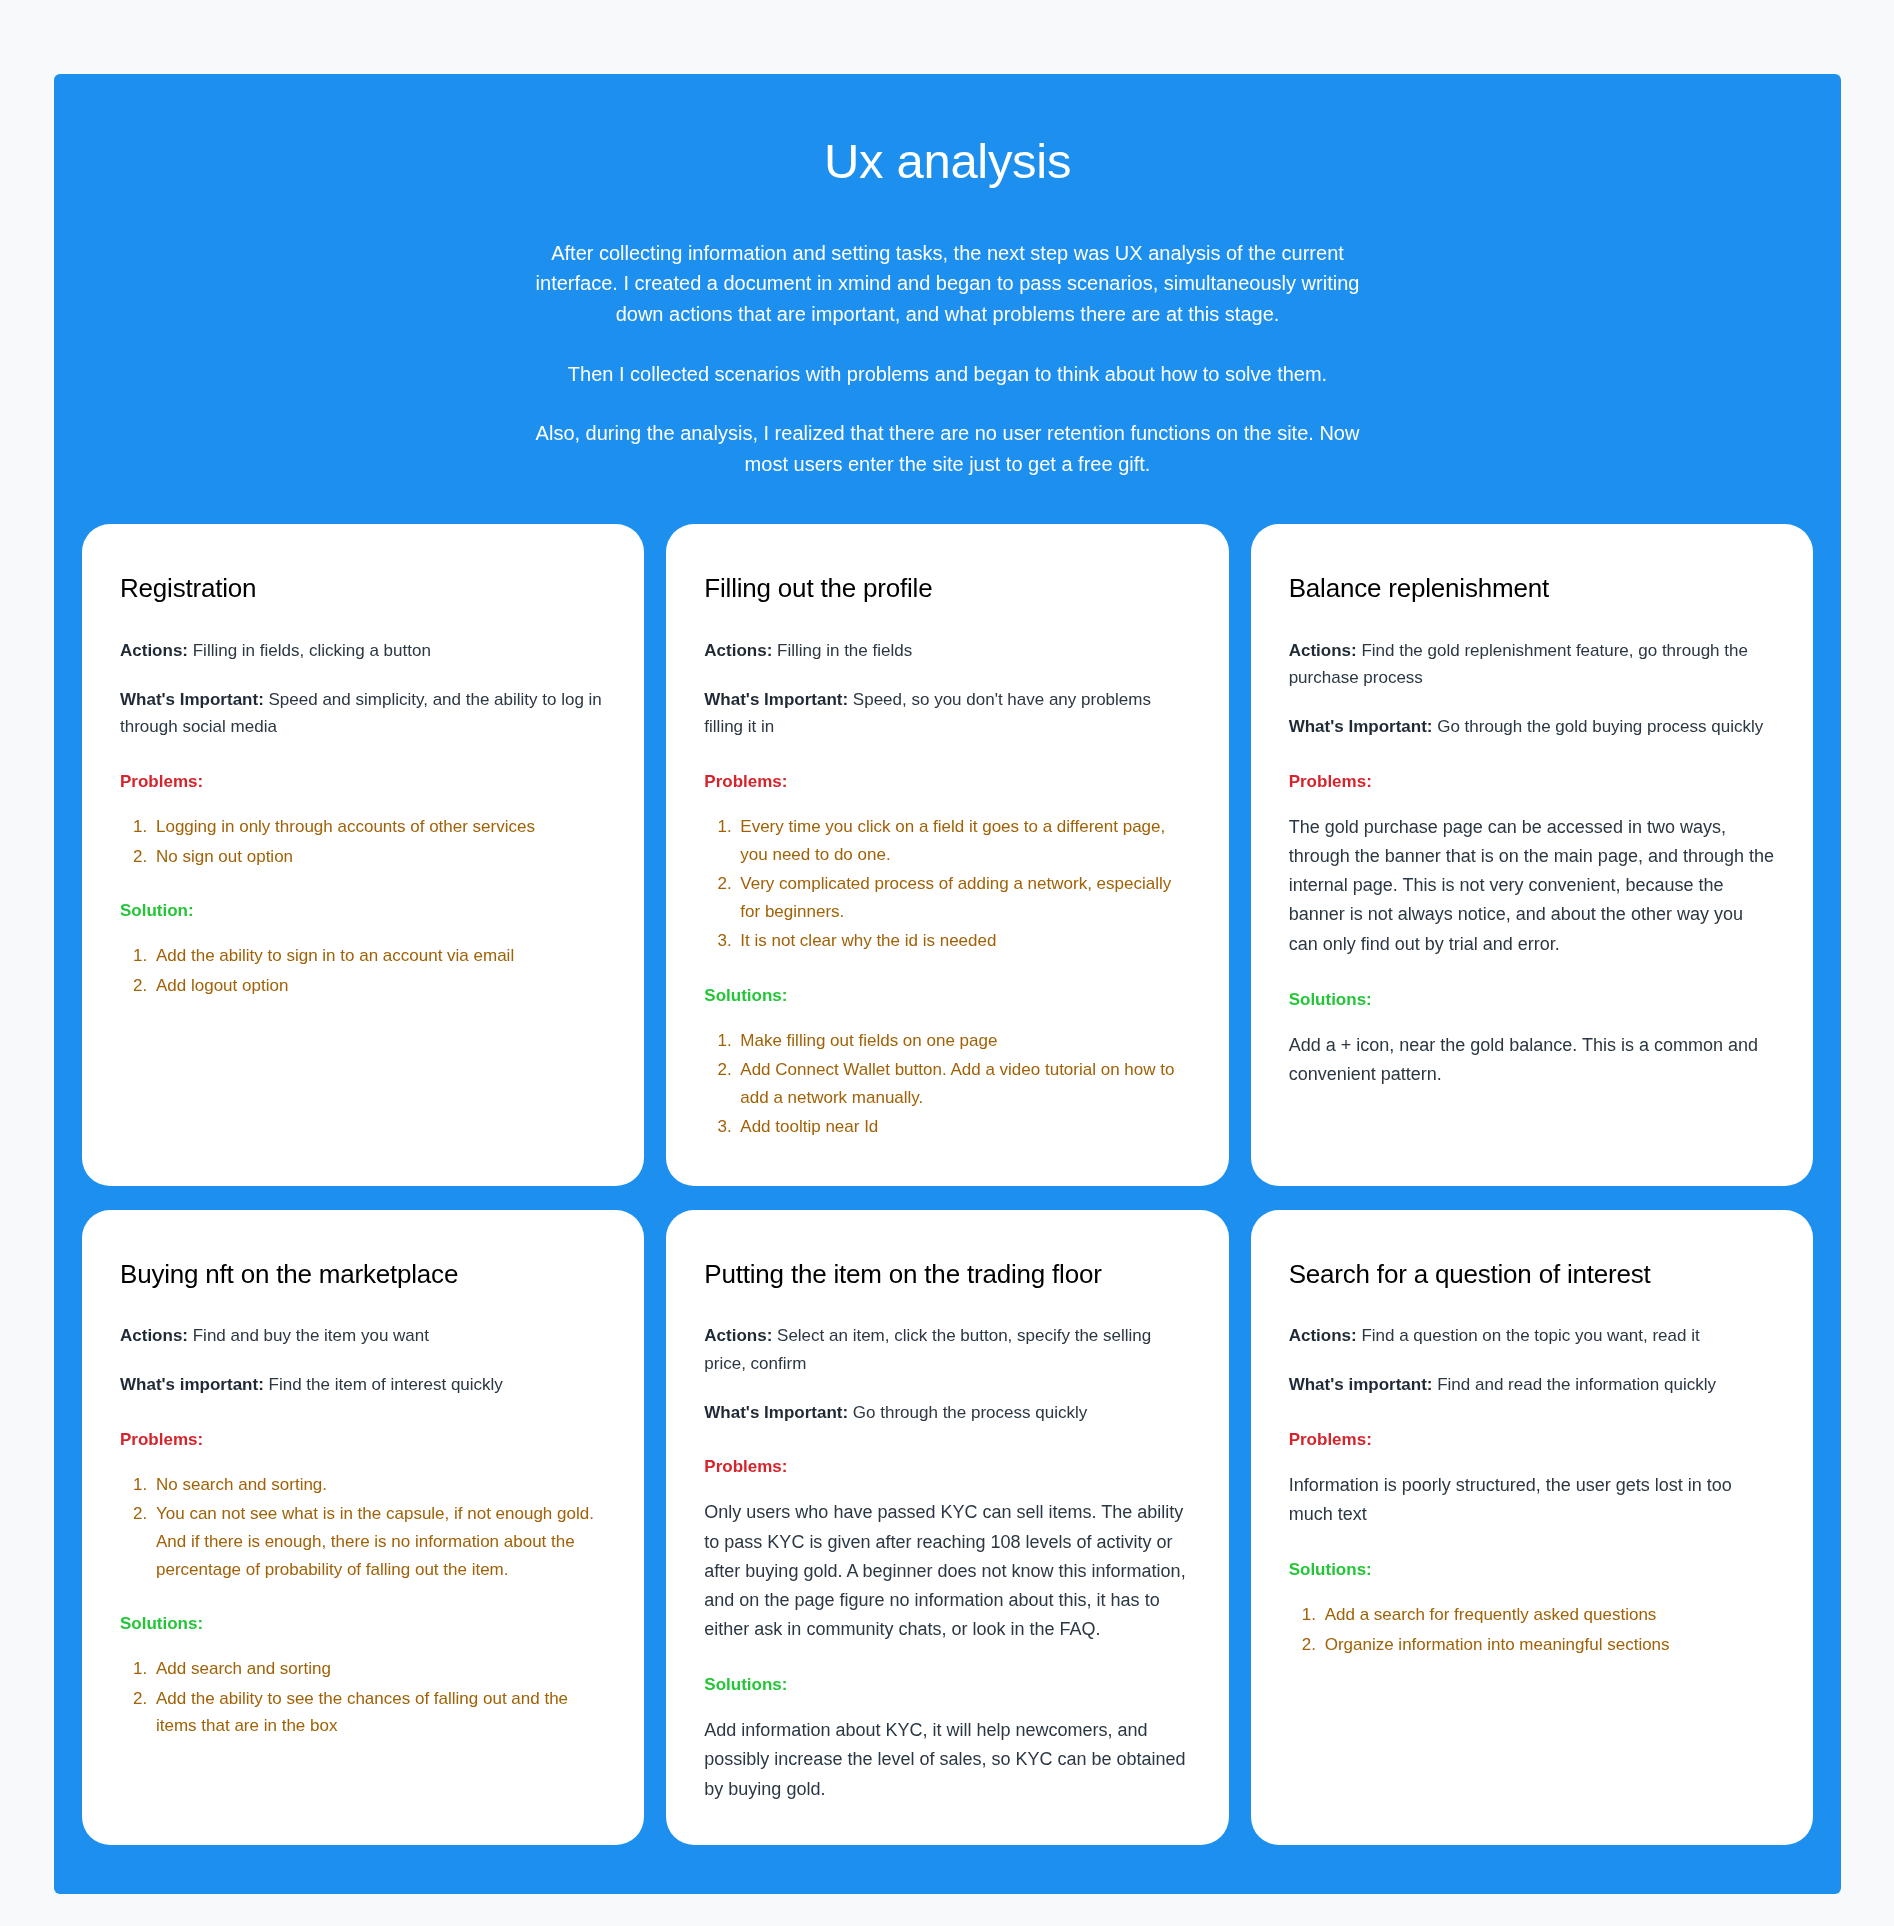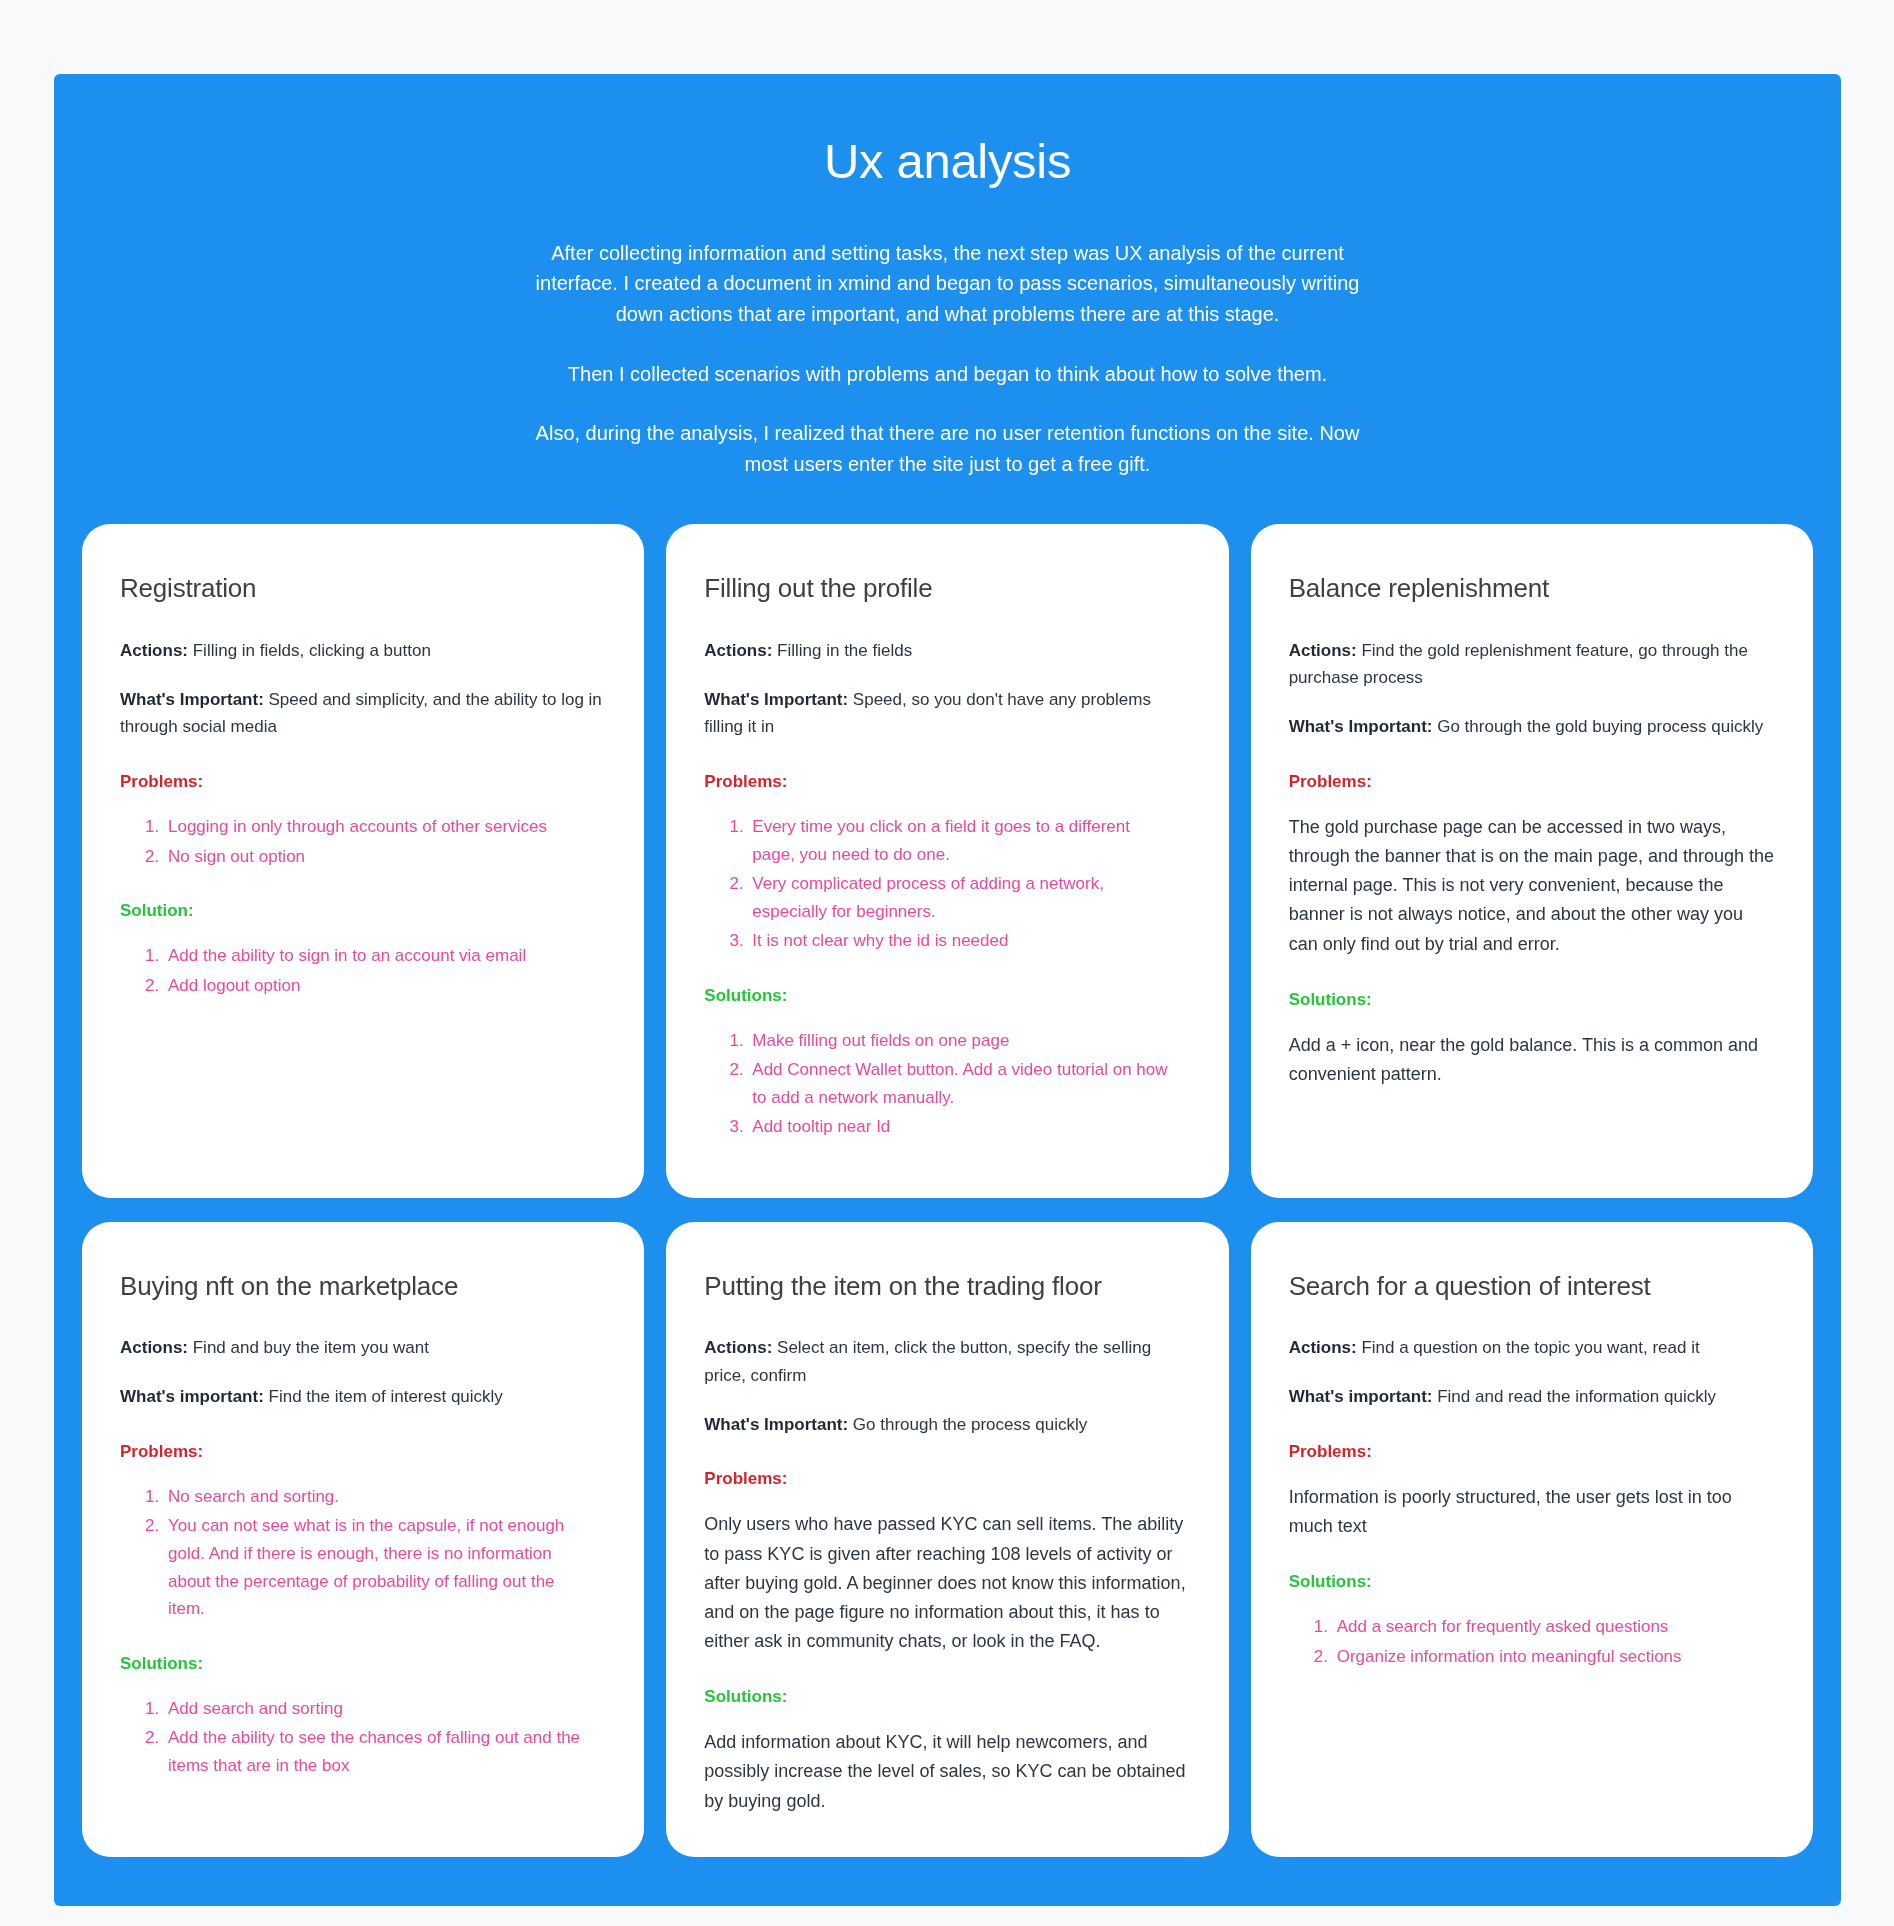--- a/index.html
+++ b/index.html
@@ -70,21 +70,21 @@
   .card {
     background: #ffffff;
     border-radius: 28px;
     padding: 49px 38px 41px 38px;
     box-sizing: border-box;
   }
 
   .card-title {
     font-size: 26px;
     font-weight: 400;
-    color: #404040;
+    color: #000000;
     margin: 0 0 32px 0;
     letter-spacing: -0.2px;
     line-height: 1.2;
   }
 
   .meta-line {
     font-size: 17px;
     line-height: 1.62;
     color: #2b3743;
     margin: 0 0 21.7px 0;
@@ -94,25 +94,25 @@
   .sec-head {
     font-size: 17px;
     font-weight: 700;
     margin: 30px 0 20px 0;
     line-height: 1.3;
   }
   .sec-head.problems { color: #d5242b; }
   .sec-head.solutions { color: #24c638; }
 
   .olist {
-    margin: 16px;
+    margin: 4px;
     padding-left: 28px;
     font-size: 17px;
     line-height: 1.62;
-    color: #ec4899;
+    color: #a16207;
   }
   .olist li { margin-bottom: 2px; padding-left: 4px; }
 
   .para {
     font-size: 18px;
     line-height: 1.62;
     color: #2b3743;
     margin: 0;
   }
 </style>

